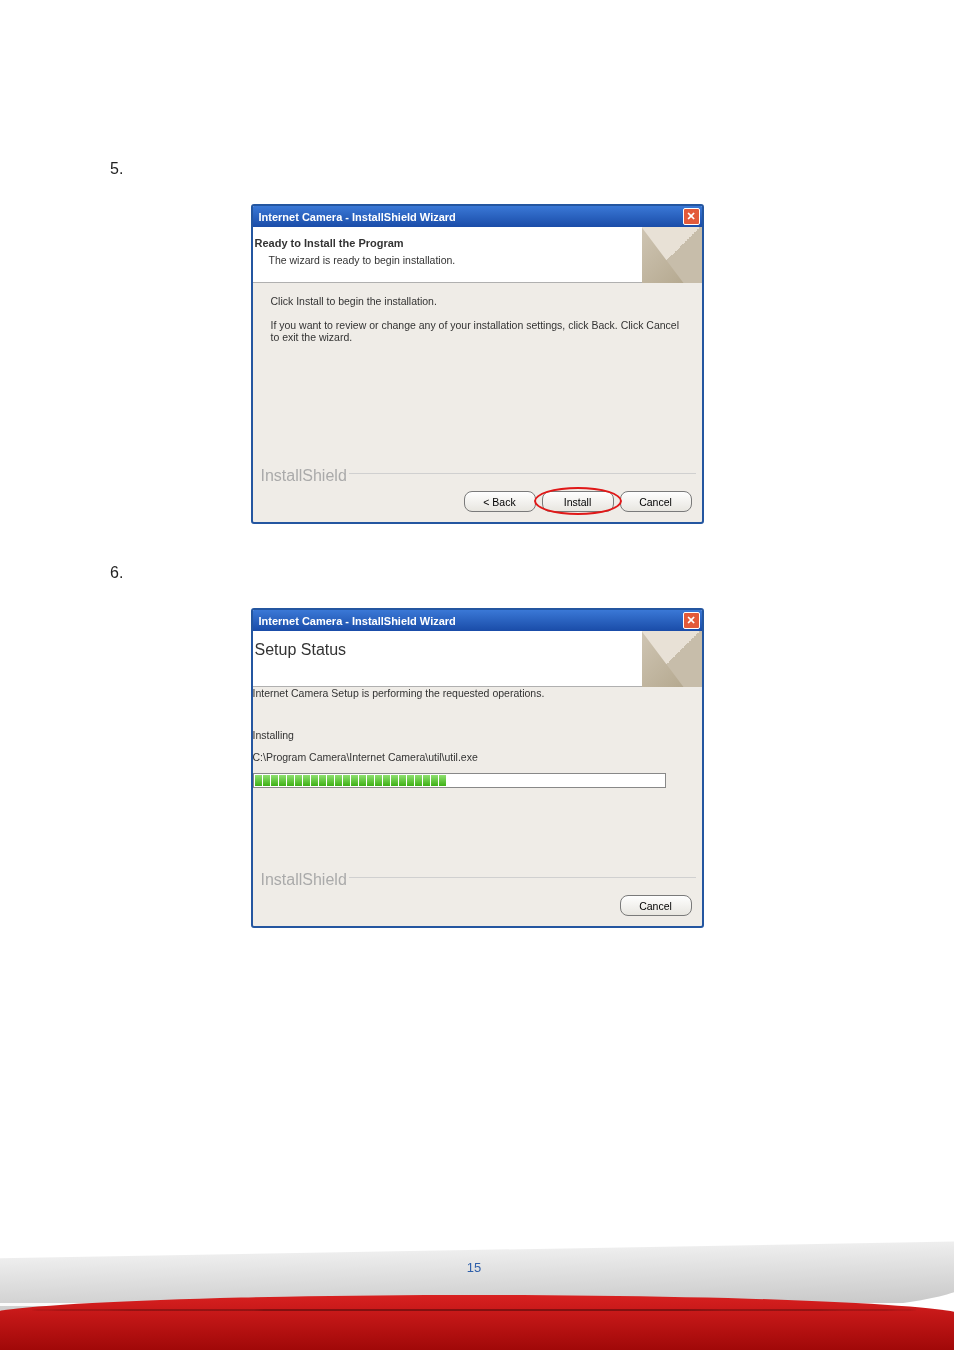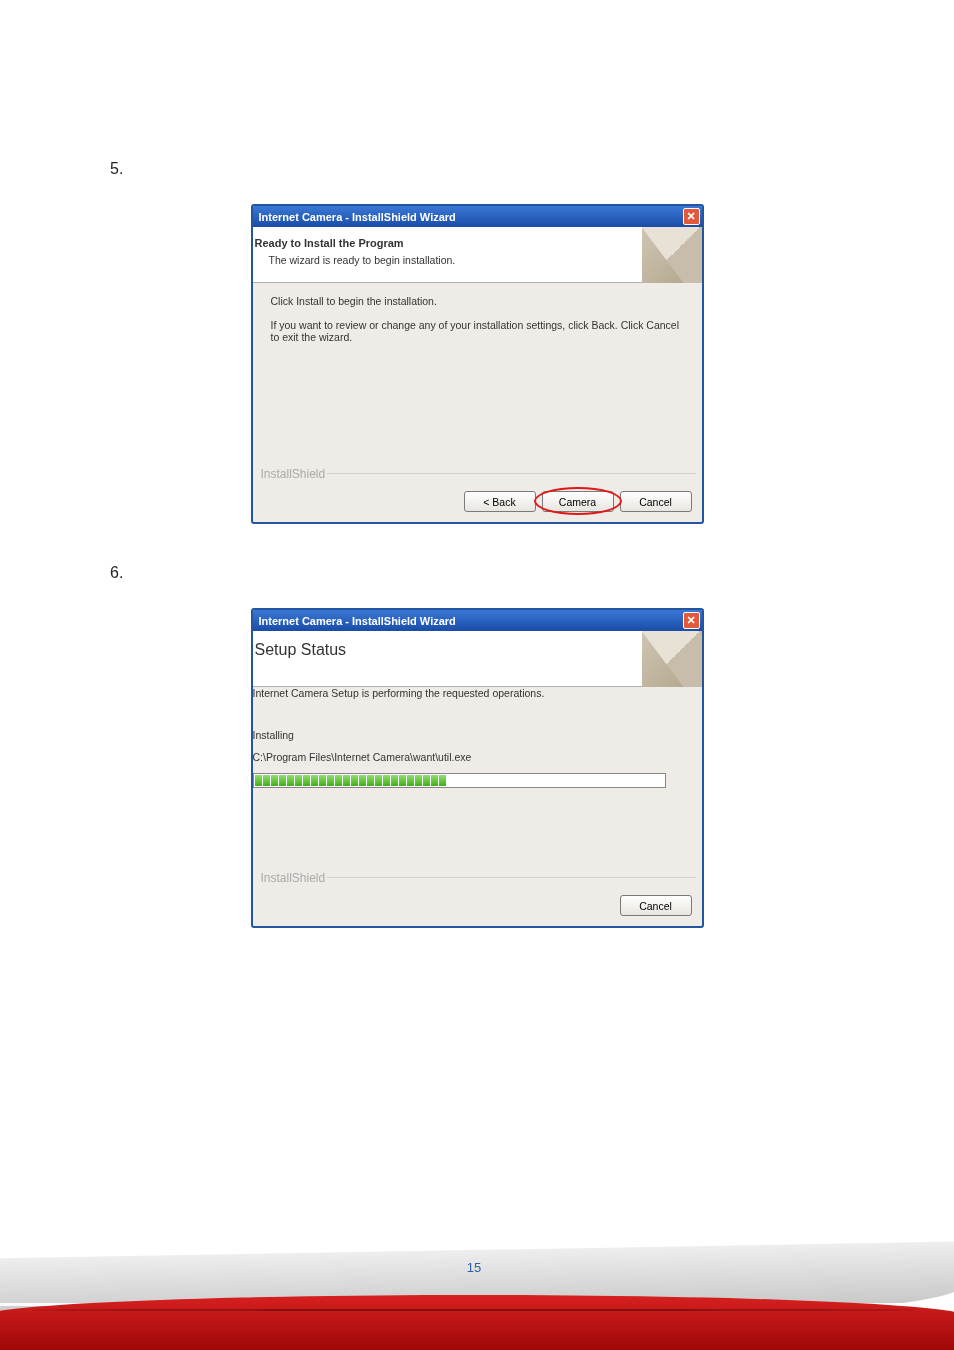--- a/index.html
+++ b/index.html
@@ -107,42 +107,42 @@
     .footer-zone {
       position: relative;
       padding: 12px 10px 10px 10px;
     }
     .fz-label {
       position: absolute;
       top: -6px;
       left: 6px;
       background: #efece7;
       color: #aaa;
-      font-size: 12px;
+      font-size: 16px;
       padding: 0 2px;
     }
     .fz-line {
       position: absolute;
       top: 0;
       left: 6px;
       right: 6px;
       height: 1px;
       background: #d0d0d0;
     }
     .btn-row {
       display: flex;
       justify-content: flex-end;
       gap: 6px;
       padding-top: 6px;
     }
     .win-btn {
       min-width: 72px;
       height: 21px;
       border: 1px solid #7a7a7a;
-      border-radius: 3px;
+      border-radius: 8px;
       background: linear-gradient(#fefefe, #e8e6e0);
       font-size: 10.5px;
       font-family: inherit;
       padding: 0 8px;
     }
     .install-btn-wrap {
       position: relative;
       display: inline-block;
     }
     .install-circle {
@@ -250,21 +250,21 @@
       <div class="body-zone">
         <div class="body-line">Click Install to begin the installation.</div>
         <div class="body-line">If you want to review or change any of your installation settings, click Back. Click Cancel to exit the wizard.</div>
       </div>
       <div class="footer-zone">
         <div class="fz-line"></div>
         <span class="fz-label">InstallShield</span>
         <div class="btn-row">
           <button class="win-btn">&lt; Back</button>
           <span class="install-btn-wrap">
-            <button class="win-btn">Camera</button>
+            <button class="win-btn">Install</button>
             <span class="install-circle"></span>
           </span>
           <button class="win-btn">Cancel</button>
         </div>
       </div>
     </div>
   </div>
 
   <div class="step">
     <div class="step-text">
@@ -277,21 +277,21 @@
         <div class="close-btn">✕</div>
       </div>
       <div class="header-zone">
         <div style="font-size:16px;">Setup Status</div>
         <div class="header-graphic"></div>
       </div>
       <div class="body-zone progress-zone">
         <div class="pline">Internet Camera Setup is performing the requested operations.</div>
         <div style="height:20px;"></div>
         <div class="pline">Installing</div>
-        <div class="pline">C:\Program Files\Internet Camera\want\util.exe</div>
+        <div class="pline">C:\Program Camera\Internet Camera\util\util.exe</div>
         <div class="progress-track" id="progress-track">
             <div class="seg"></div>
             <div class="seg"></div>
             <div class="seg"></div>
             <div class="seg"></div>
             <div class="seg"></div>
             <div class="seg"></div>
             <div class="seg"></div>
             <div class="seg"></div>
             <div class="seg"></div>

